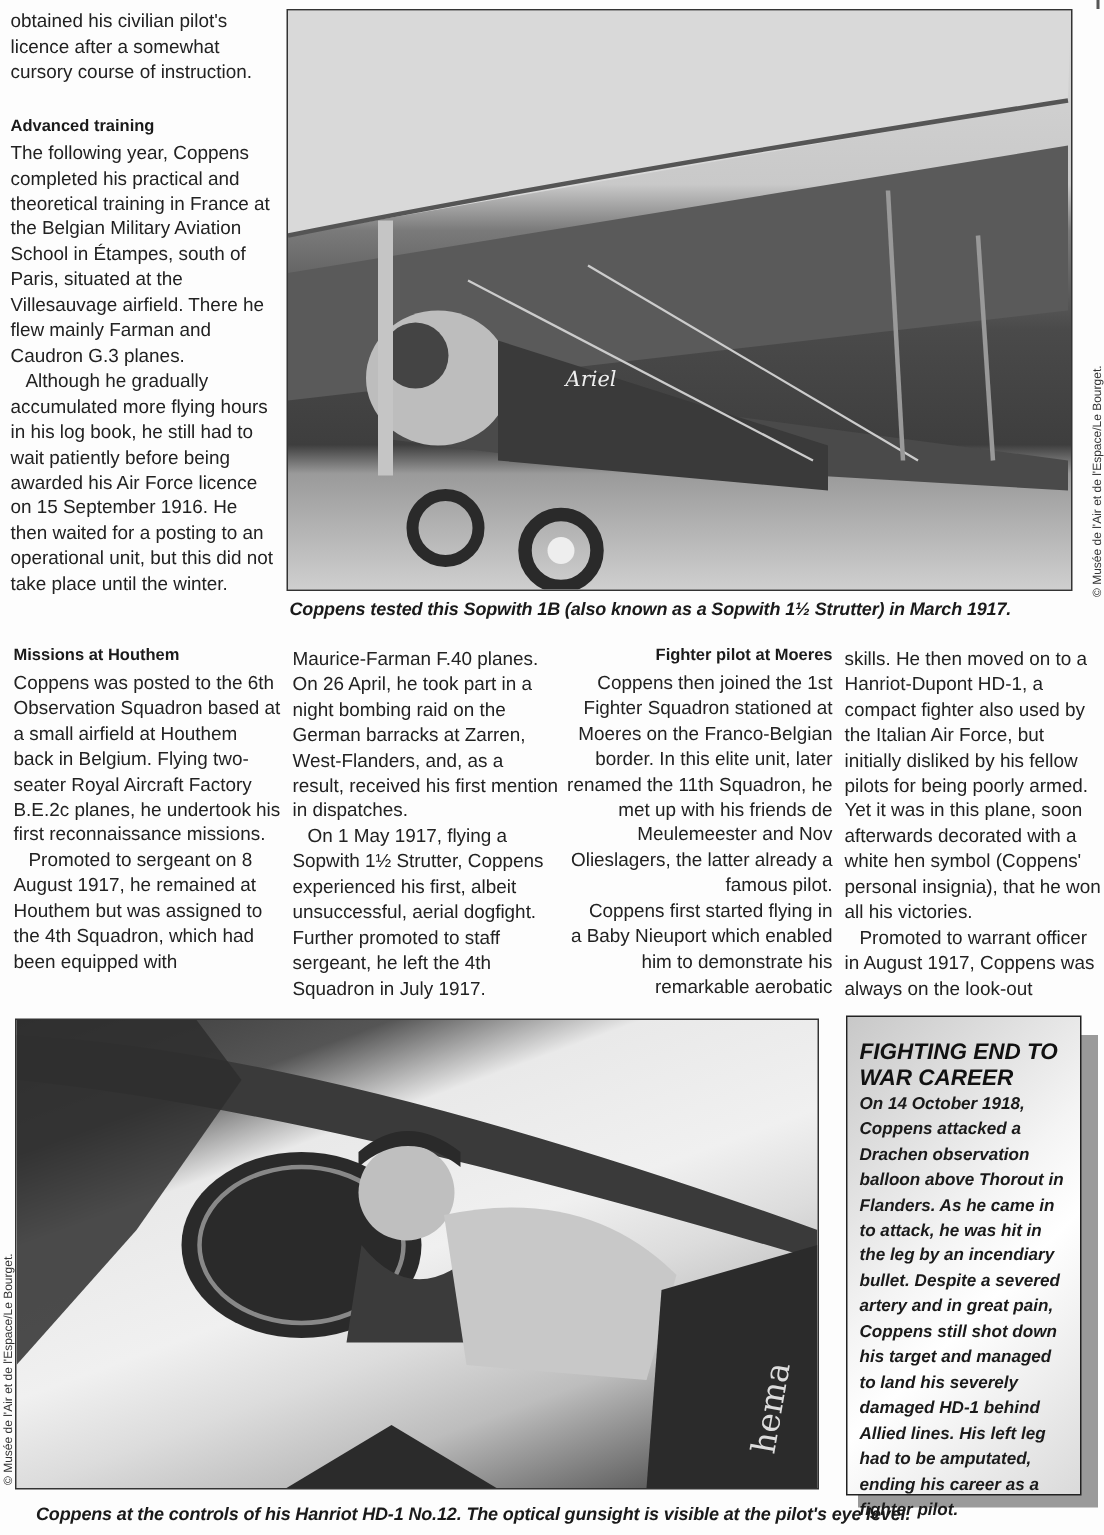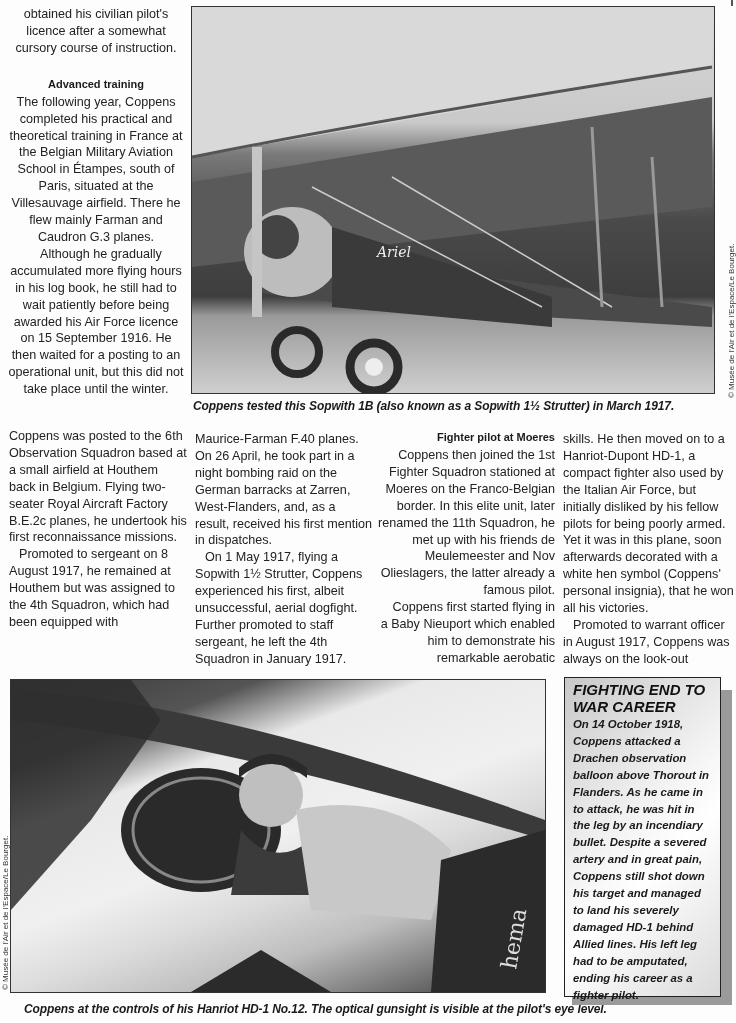--- a/index.html
+++ b/index.html
@@ -39,36 +39,36 @@
   }
 
   
   .box-shadow {
     position:absolute; left:572px; top:690px; width:160px; height:315px; background:#9a9a9a;
   }
   .box {
     position:absolute; left:564px; top:677px; width:157px; height:320px;
     border:1.5px solid #222;
     background:linear-gradient(135deg,#c8c8c8 0%,#f4f4f4 45%,#ffffff 60%,#dadada 100%);
-    padding:4px 8px; box-sizing:border-box;
+    padding:16px 8px; box-sizing:border-box;
   }
   .box h3 {
     margin:0; font-size:15px; line-height:16.5px; font-weight:900; font-style:italic; color:#111;
   }
   .box p {
     margin:1px 0 0 0; font-size:11.4px; line-height:16.9px; font-weight:bold; font-style:italic; color:#1a1a1a;
   }
   .tick { position:absolute; left:731px; top:0; width:2px; height:6px; background:#555; }
 </style>
 </head>
 <body>
 
 <div class="tick"></div>
 
-<div class="col" style="left:7px; top:6px; width:178px;text-align:center;">
+<div class="col" style="left:7px; top:6px; width:178px;">
   <p>obtained his civilian pilot's licence after a somewhat cursory course of instruction.</p>
   <div class="gap"></div>
   <h2>Advanced training</h2>
   <p>The following year, Coppens completed his practical and theoretical training in France at the Belgian Military Aviation School in Étampes, south of Paris, situated at the Villesauvage airfield. There he flew mainly Farman and Caudron G.3 planes.</p>
   <p class="indent">Although he gradually accumulated more flying hours in his log book, he still had to wait patiently before being awarded his Air Force licence on 15 September 1916. He then waited for a posting to an operational unit, but this did not take place until the winter.</p>
 </div>
 
 <div class="photo1">
   <svg width="522" height="386" viewBox="0 0 522 386">
     <path d="M0,150 L520,60 L522,0 L0,0 Z" fill="#d9d9d9"></path>
@@ -86,27 +86,28 @@
     <circle cx="105" cy="345" r="22" fill="none" stroke="#2a2a2a" stroke-width="8"></circle>
     <circle cx="182" cy="360" r="24" fill="none" stroke="#2a2a2a" stroke-width="9"></circle>
     <circle cx="182" cy="360" r="9" fill="#eee"></circle>
     <text x="185" y="250" font-family="DejaVu Serif, serif" font-style="italic" font-size="14" fill="#eee">Ariel</text>
   </svg>
 </div>
 <div class="credit-v" style="left:727px; top:398px;">© Musée de l'Air et de l'Espace/Le Bourget.</div>
 <div class="caption" style="left:193px; top:399px;">Coppens tested this Sopwith 1B (also known as a Sopwith 1½ Strutter) in March 1917.</div>
 
 <div class="col" style="left:9px; top:428px; width:178px;">
+  <h2>Missions at Houthem</h2>
   <p>Coppens was posted to the 6th Observation Squadron based at a small airfield at Houthem back in Belgium. Flying two-seater Royal Aircraft Factory B.E.2c planes, he undertook his first reconnaissance missions.</p>
   <p class="indent">Promoted to sergeant on 8 August 1917, he remained at Houthem but was assigned to the 4th Squadron, which had been equipped with</p>
 </div>
 
 <div class="col" style="left:195px; top:431px; width:178px;">
   <p>Maurice-Farman F.40 planes. On 26 April, he took part in a night bombing raid on the German barracks at Zarren, West-Flanders, and, as a result, received his first mention in dispatches.</p>
-  <p class="indent">On 1 May 1917, flying a Sopwith 1½ Strutter, Coppens experienced his first, albeit unsuccessful, aerial dogfight. Further promoted to staff sergeant, he left the 4th Squadron in January 1917.</p>
+  <p class="indent">On 1 May 1917, flying a Sopwith 1½ Strutter, Coppens experienced his first, albeit unsuccessful, aerial dogfight. Further promoted to staff sergeant, he left the 4th Squadron in July 1917.</p>
 </div>
 
 <div class="col" style="left:377px; top:428px; width:178px;text-align:right;">
   <h2>Fighter pilot at Moeres</h2>
   <p>Coppens then joined the 1st Fighter Squadron stationed at Moeres on the Franco-Belgian border. In this elite unit, later renamed the 11th Squadron, he met up with his friends de Meulemeester and Nov Olieslagers, the latter already a famous pilot.</p>
   <p class="indent">Coppens first started flying in a Baby Nieuport which enabled him to demonstrate his remarkable aerobatic</p>
 </div>
 
 <div class="col" style="left:563px; top:431px; width:172px;">
   <p>skills. He then moved on to a Hanriot-Dupont HD-1, a compact fighter also used by the Italian Air Force, but initially disliked by his fellow pilots for being poorly armed. Yet it was in this plane, soon afterwards decorated with a white hen symbol (Coppens' personal insignia), that he won all his victories.</p>

